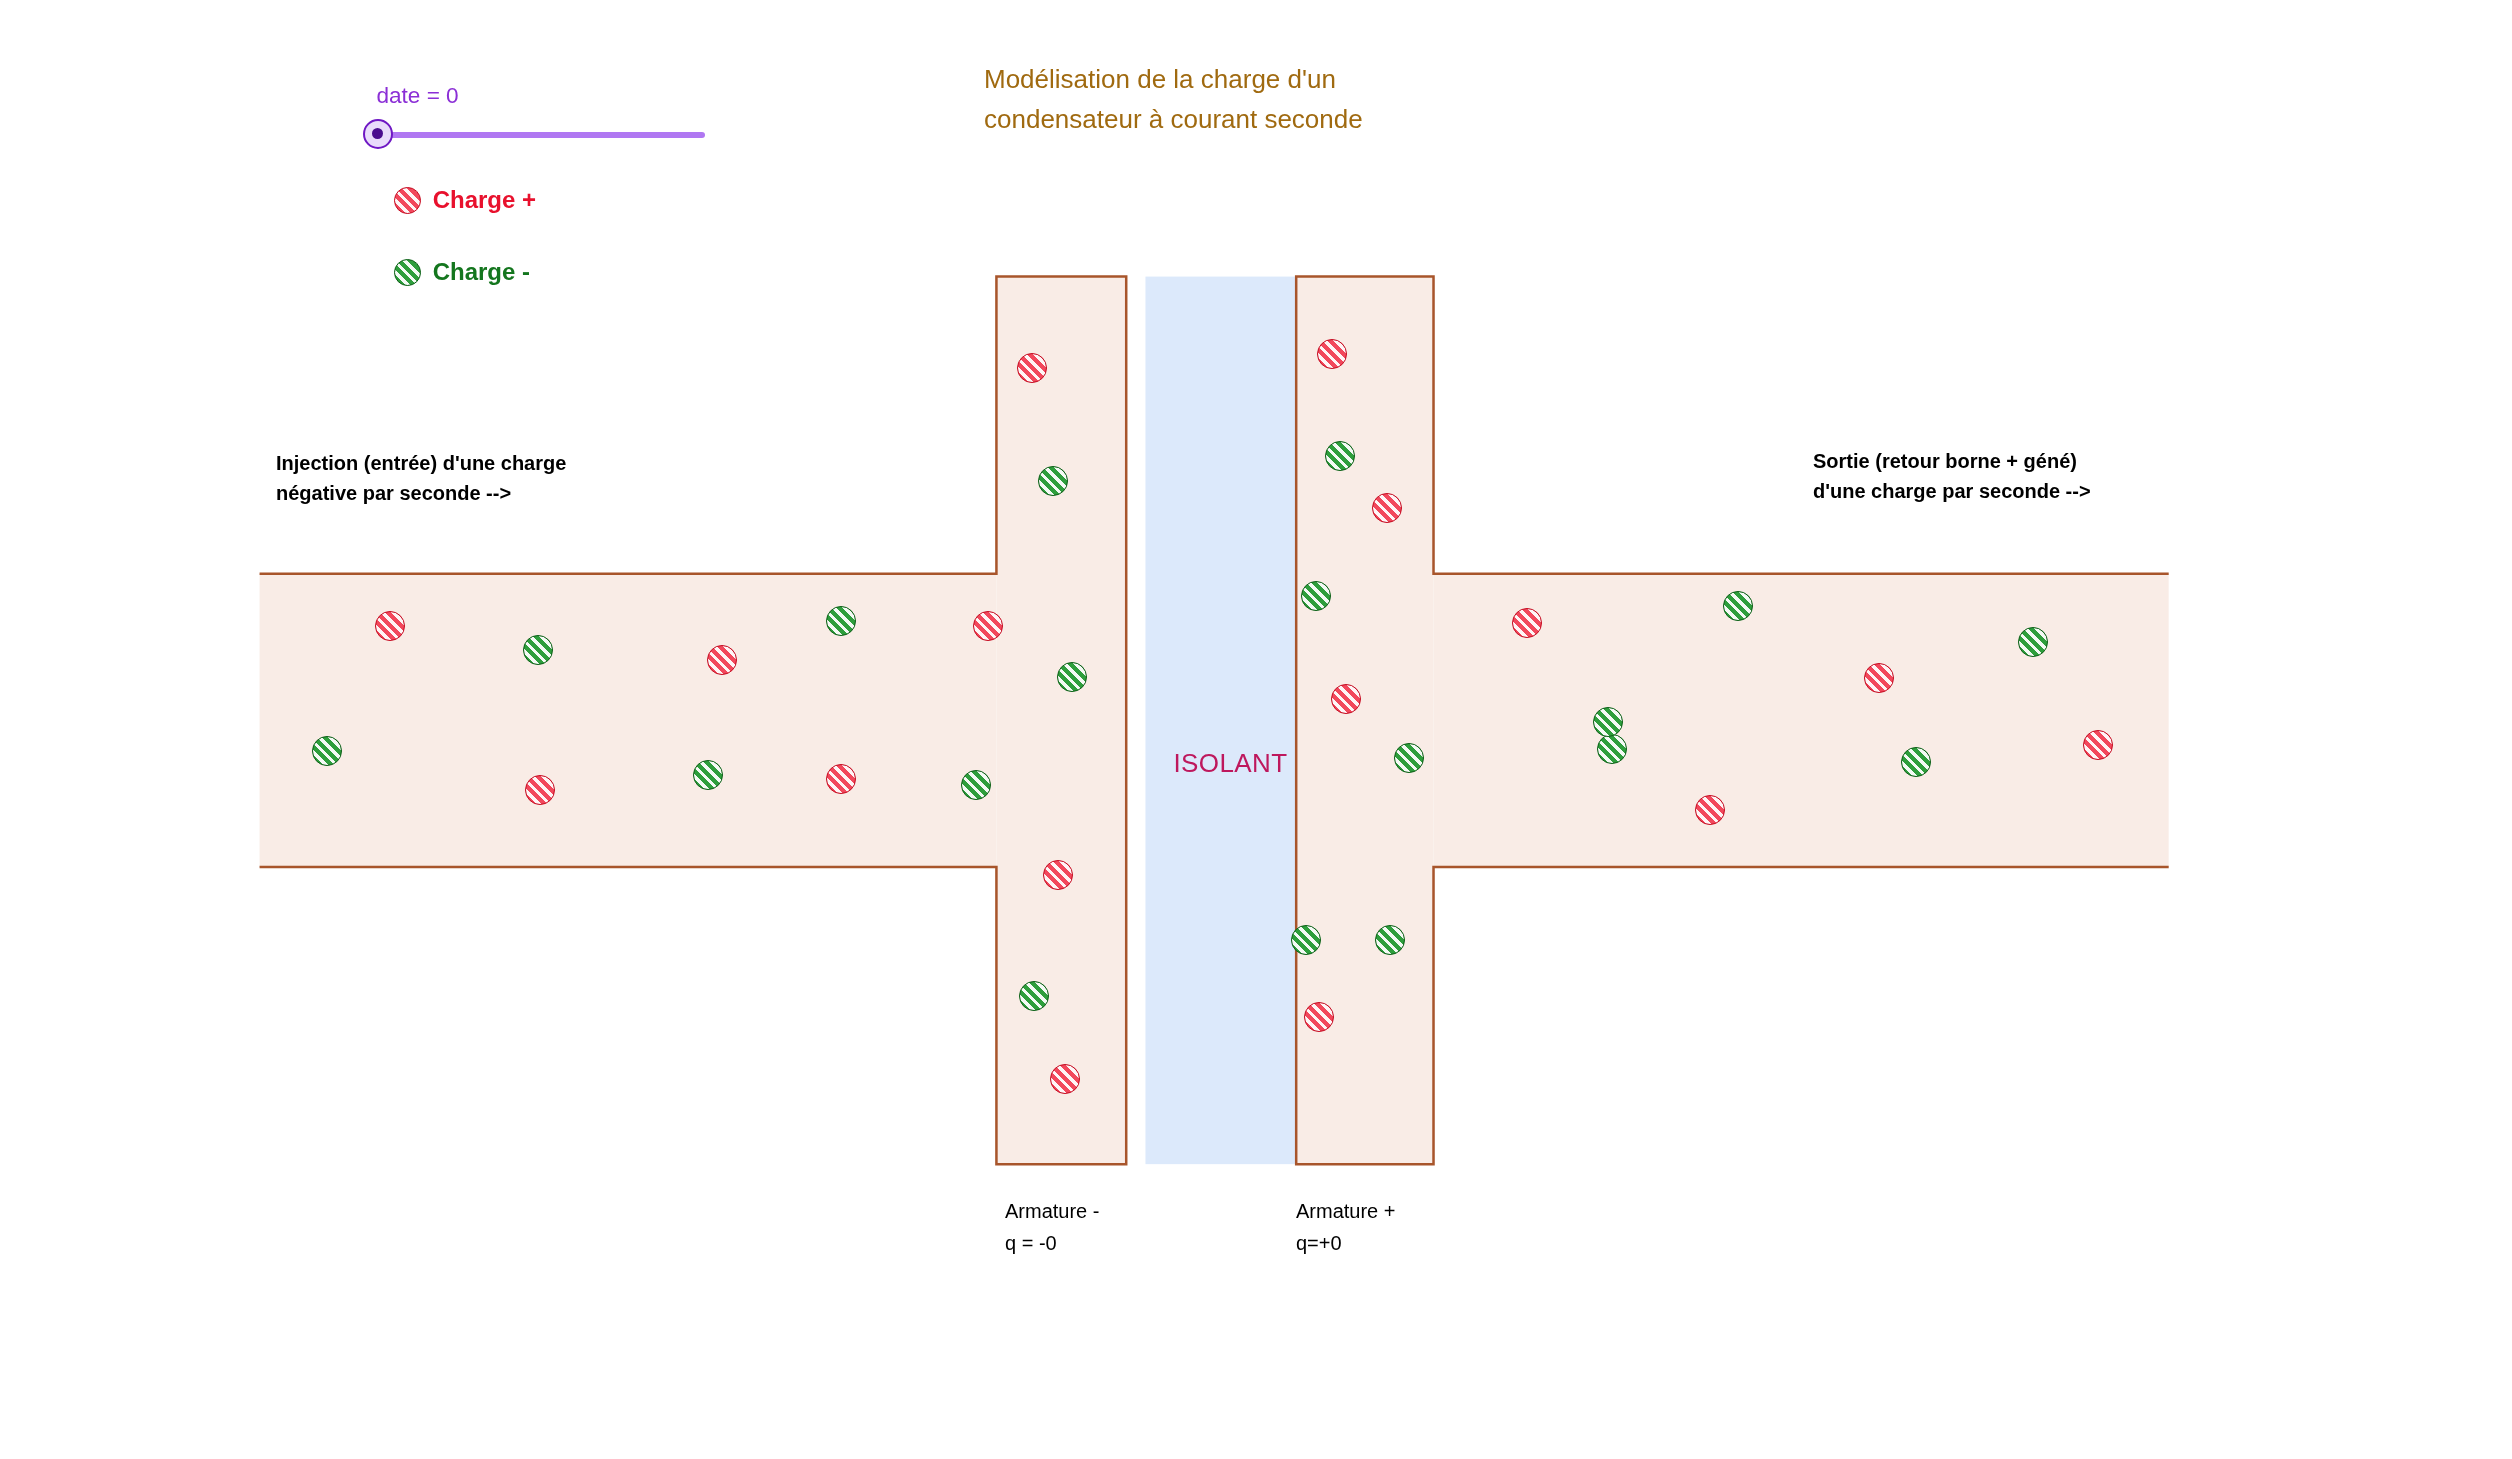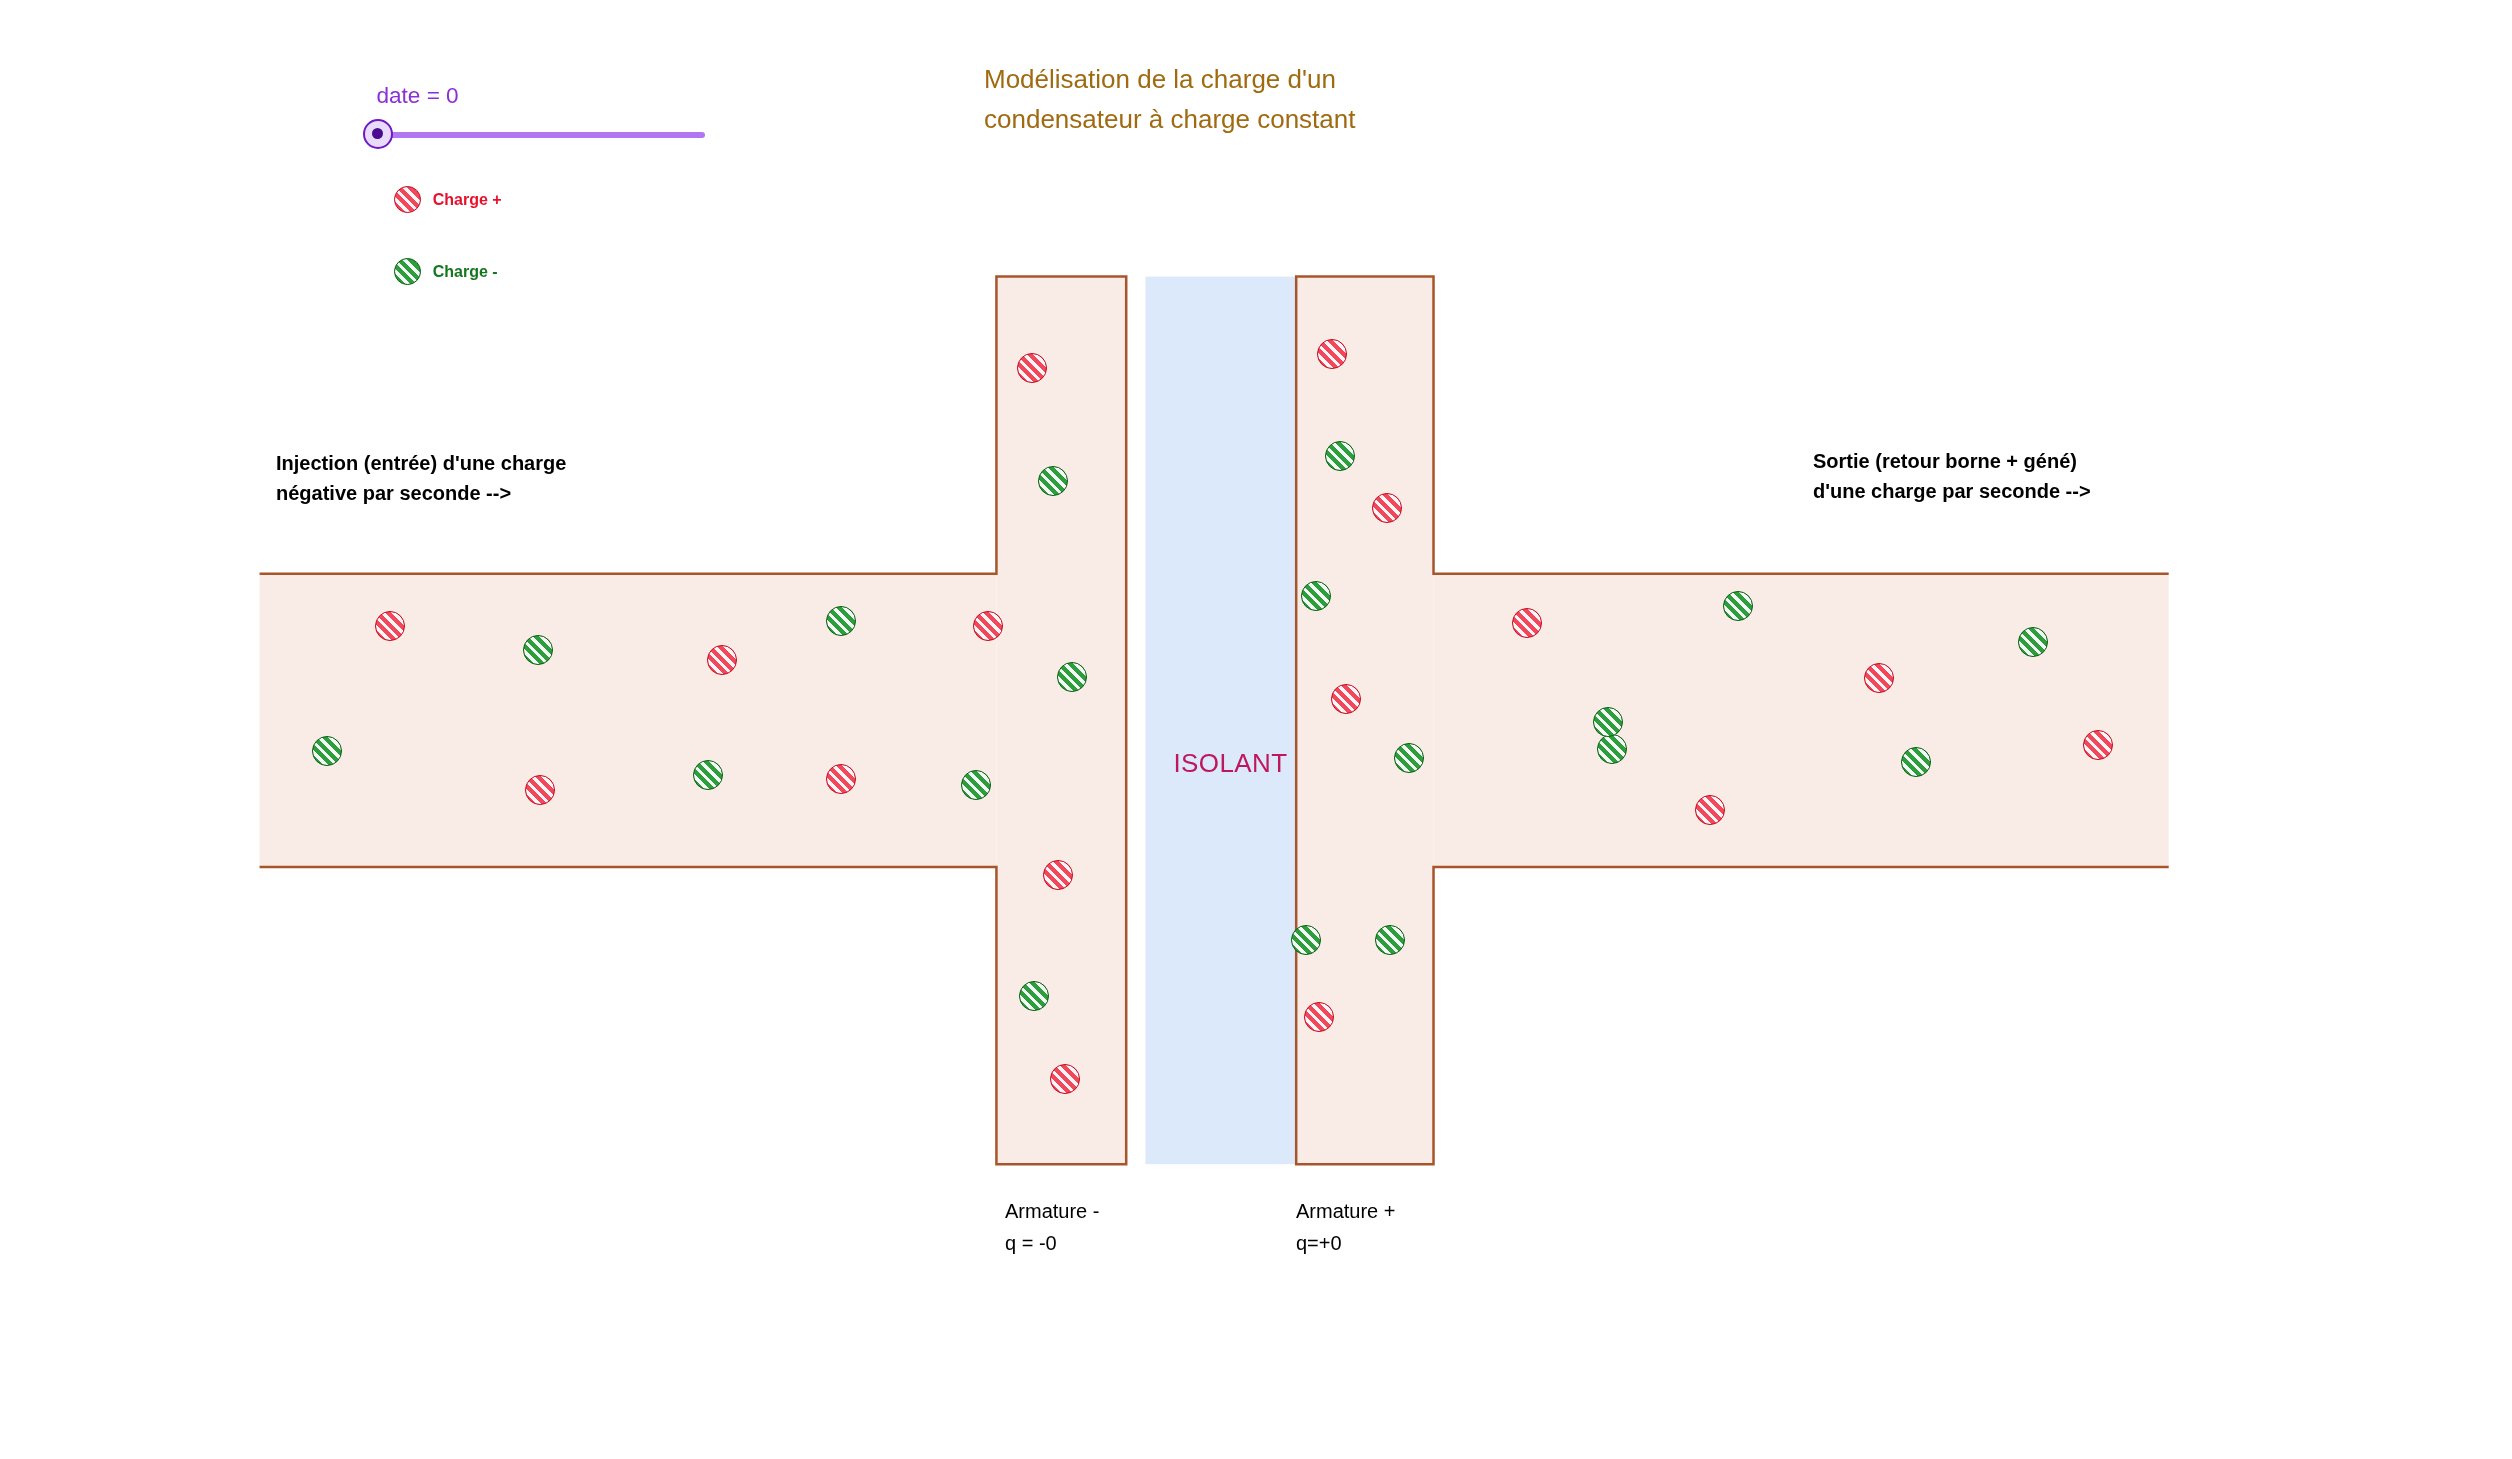--- a/index.html
+++ b/index.html
@@ -71,21 +71,21 @@
 
   
   .legend-item {
     position: absolute;
     display: flex;
     align-items: center;
     gap: 11.7px;
     white-space: nowrap;
   }
   .legend-text {
-    font-size: 16px;
+    font-size: 24px;
     font-weight: bold;
   }
   .legend-plus .legend-text { color: #e8112d; }
   .legend-minus .legend-text { color: #14761e; }
 
   
   .charge {
     position: absolute;
     width: 30px;
     height: 30px;
@@ -199,21 +199,21 @@
     <span class="legend-dot charge plus"></span>
     <span class="legend-text">Charge +</span>
   </div>
   <div class="legend-item legend-minus" style="left:394px; top:258px;">
     <span class="legend-dot charge minus"></span>
     <span class="legend-text">Charge -</span>
   </div>
 
   <div class="title">
     <div>Modélisation de la charge d'un</div>
-    <div>condensateur à charge constant</div>
+    <div>condensateur à courant seconde</div>
   </div>
 
   <div class="side-note note-left">
     <div>Injection (entrée) d'une charge</div>
     <div>négative par seconde --&gt;</div>
   </div>
   <div class="side-note note-right">
     <div>Sortie (retour borne + géné)</div>
     <div>d'une charge par seconde --&gt;</div>
   </div>

